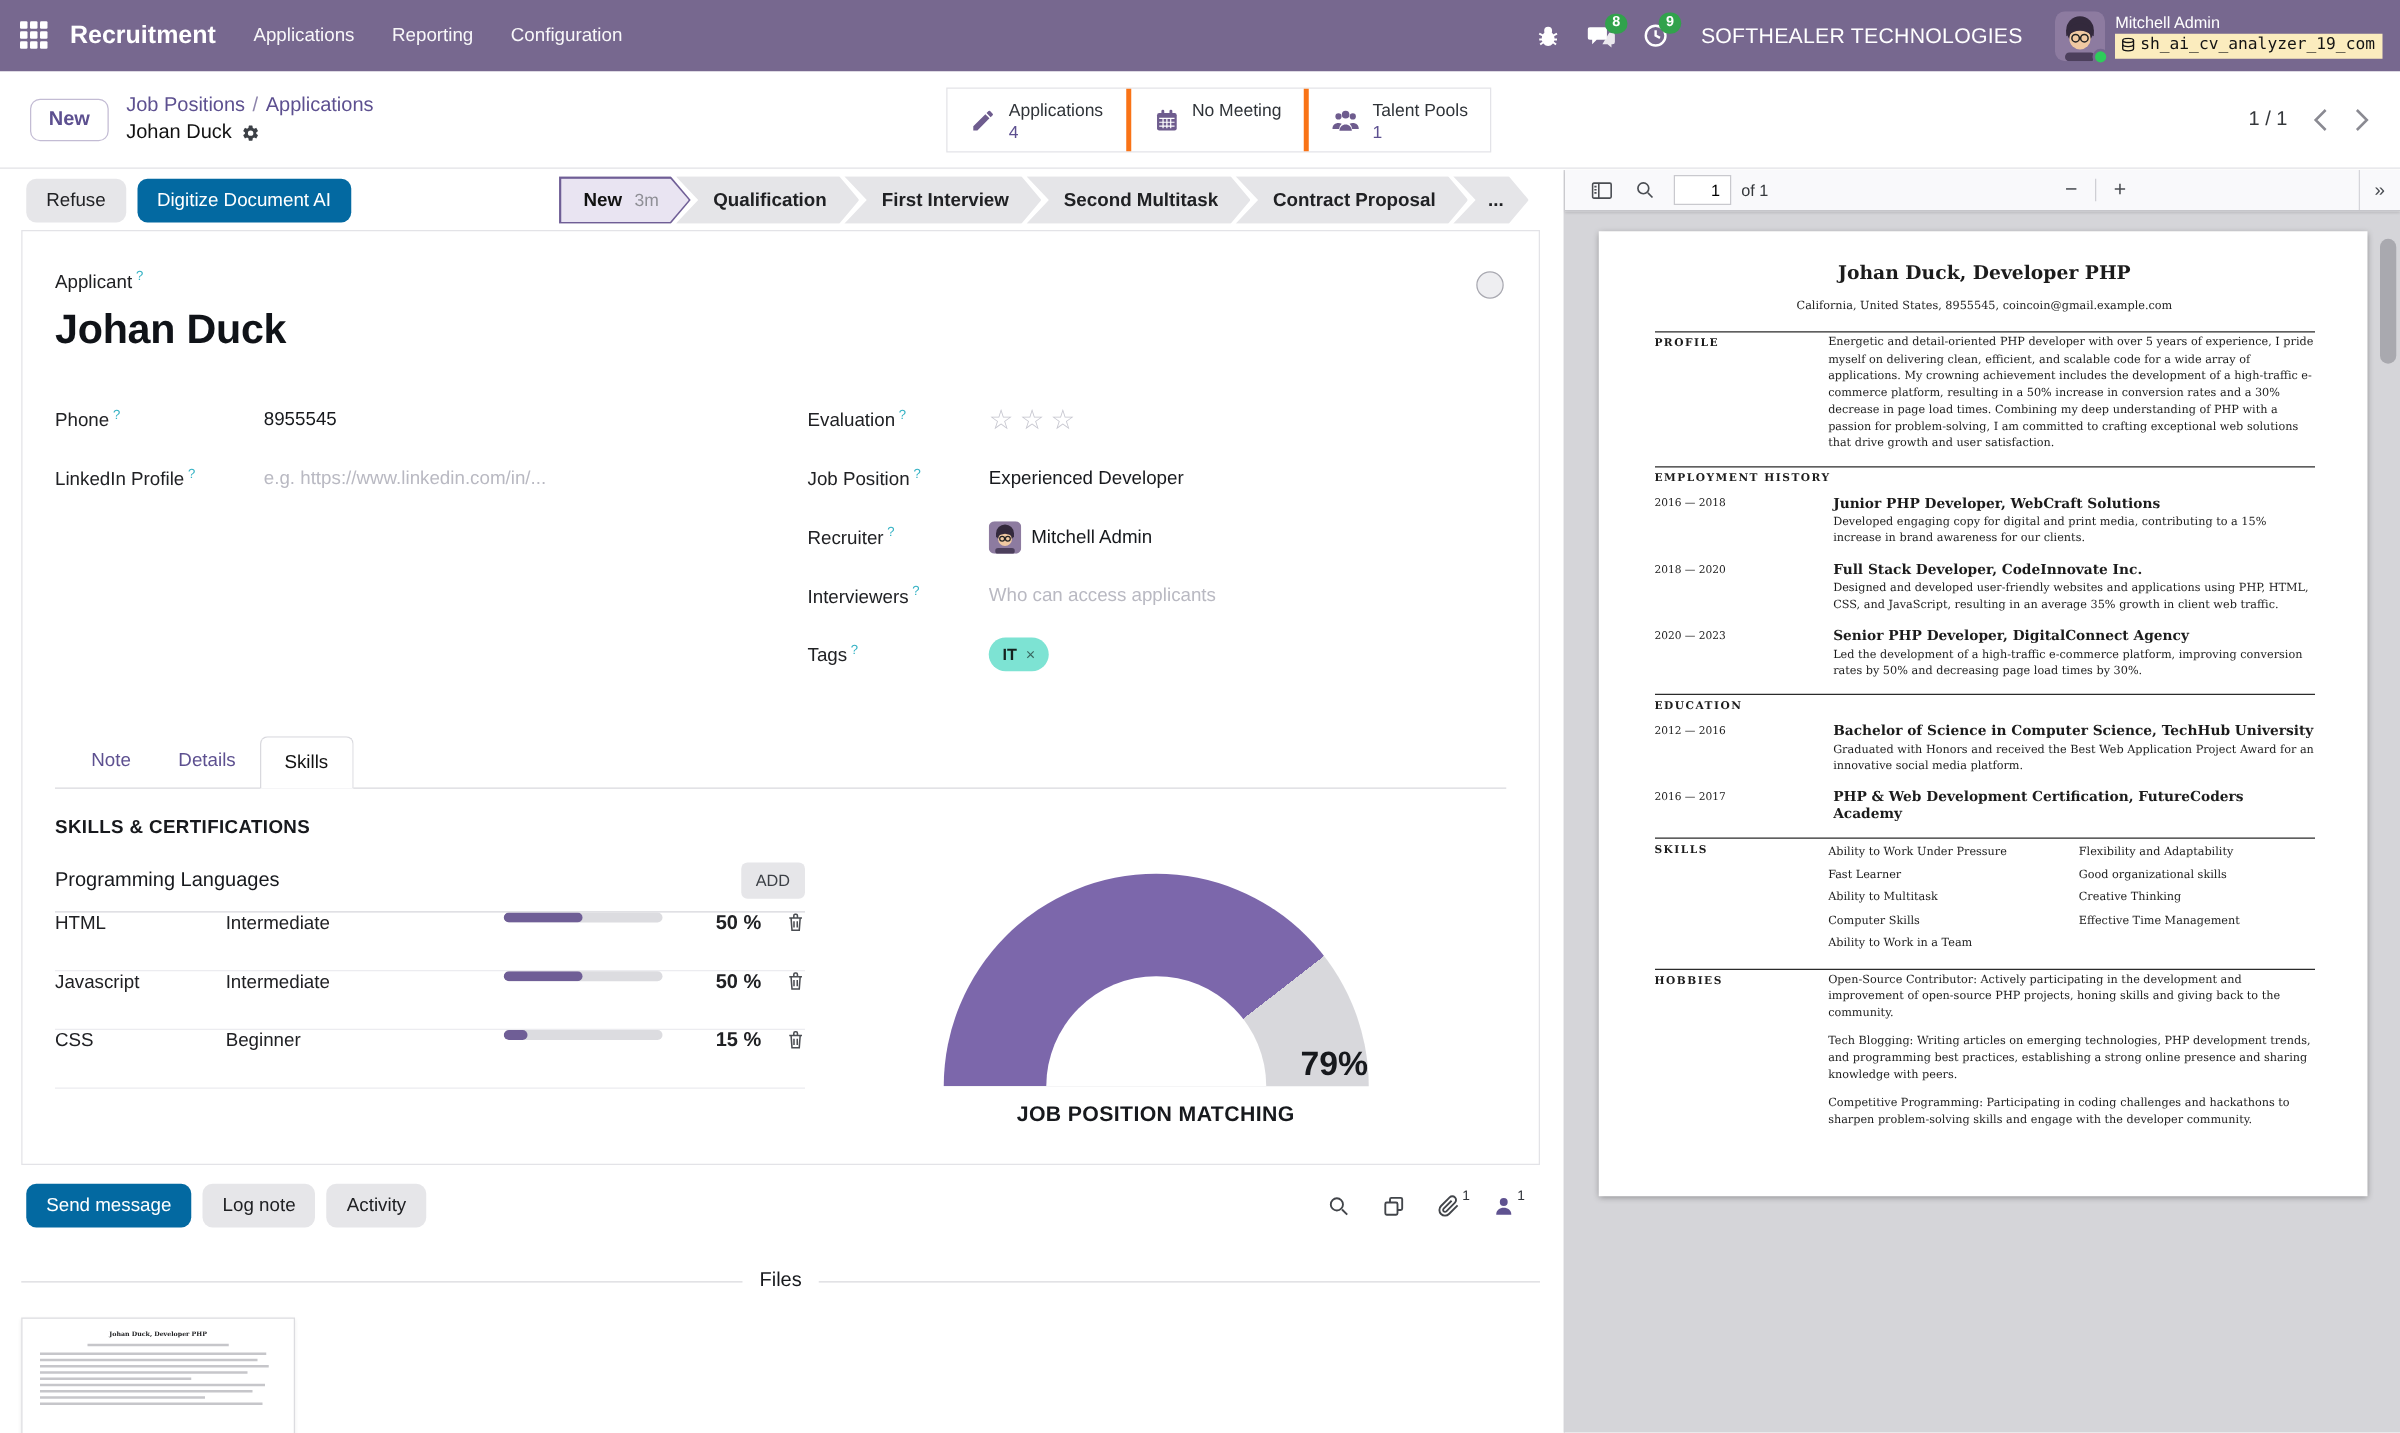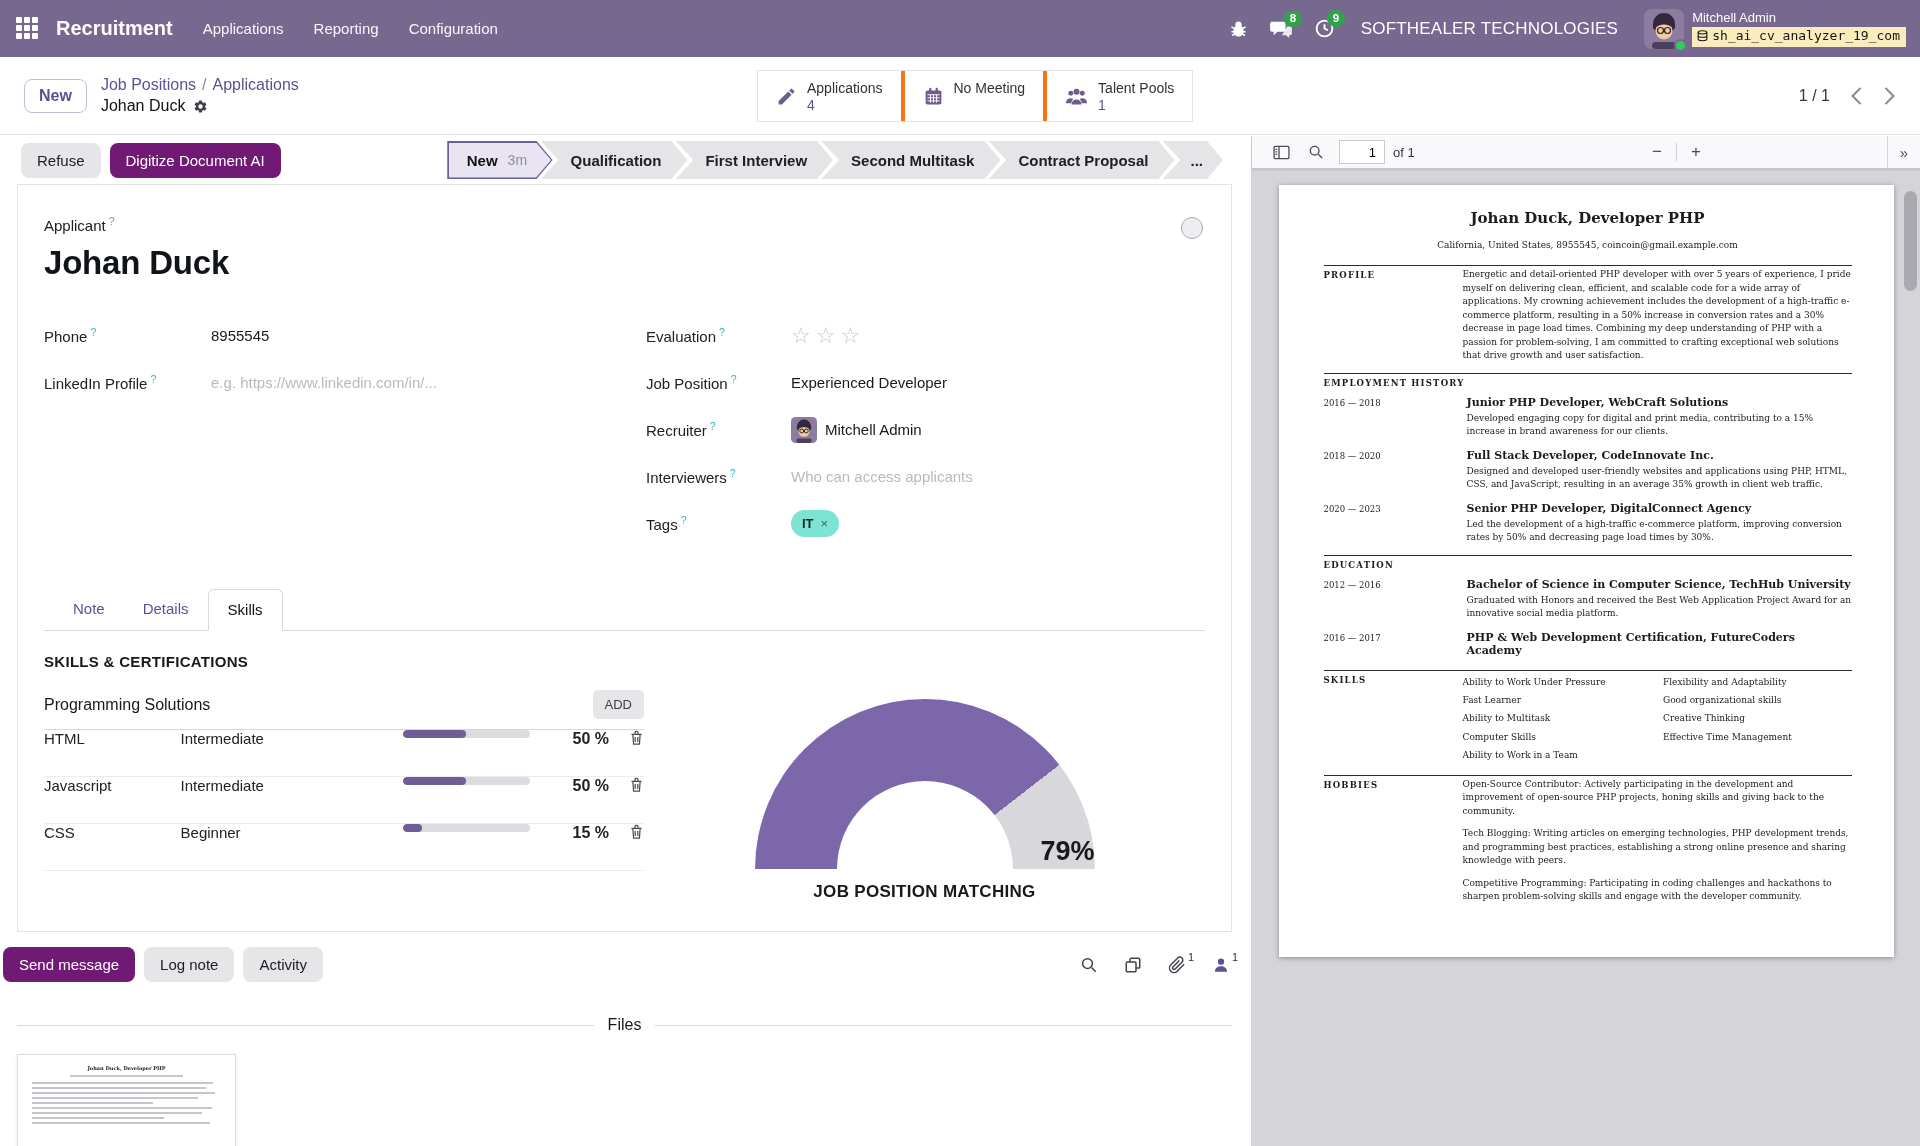--- a/index.html
+++ b/index.html
@@ -44,21 +44,21 @@
   .pager { margin-left:auto; display:flex; align-items:center; gap:20px; font-size:16px; color:#35383c; }
   .pager .chev { color:#8a8a92; cursor:pointer; }
 
   
   .main { position:absolute; top:136px; left:0; right:0; bottom:0; display:flex; }
   .left-pane { width:1251px; position:relative; background:#fff; }
 
   
   .statusbar { height:48px; display:flex; align-items:center; padding:0 28px 0 21px; }
   .btn-gray { background:#e6e6e9; color:#202124; font-weight:500; padding:9px 16px; }
-  .btn-purple { background:#701a75; color:#fff; font-weight:500; padding:9px 16px; }
+  .btn-purple { background:#0369a1; color:#fff; font-weight:500; padding:9px 16px; }
   .stages { margin-left:auto; display:flex; align-items:center; height:38px; }
   .stage { display:flex; align-items:center; height:38px; background:#e5e5e8; padding:0 26px 0 30px; margin-left:-12px;
     font-size:15px; font-weight:600; color:#202124; white-space:nowrap; cursor:pointer;
     clip-path:polygon(0 0, calc(100% - 16px) 0, 100% 50%, calc(100% - 16px) 100%, 0 100%, 18px 50%); }
   .stage-active-wrap { background:#6f5e96; height:38px; margin-left:0; display:flex; cursor:pointer;
     clip-path:polygon(0 0, calc(100% - 16px) 0, 100% 50%, calc(100% - 16px) 100%, 0 100%); }
   .stage-active { margin:1.5px; background:#e9e4f2; display:flex; align-items:center; gap:10px; padding:0 24px 0 18px;
     font-size:15px; font-weight:700; color:#111;
     clip-path:polygon(0 0, calc(100% - 15px) 0, 100% 50%, calc(100% - 15px) 100%, 0 100%); }
   .stage-duration { font-size:14px; font-weight:400; color:#8f8f96; }
@@ -105,21 +105,21 @@
 
   
   .gauge-zone { flex:1; display:flex; flex-direction:column; align-items:center; margin-top:46px; }
   .gauge { --deg:142.2deg; width:340px; height:170px; border-radius:170px 170px 0 0; position:relative; overflow:hidden;
     background:conic-gradient(from 270deg at 50% 100%, #7c67ab 0 var(--deg), #d8d8dc var(--deg) 180deg); }
   .gauge-hole { position:absolute; left:50%; bottom:0; transform:translateX(-50%); width:176px; height:88px; border-radius:88px 88px 0 0; background:#fff; }
   .gauge-value { position:absolute; left:0; right:0; bottom:2px; text-align:right; font-size:27px; font-weight:800; color:#17191d; }
   .gauge-title { margin-top:13px; font-size:17px; font-weight:800; letter-spacing:.3px; color:#17191d; }
 
   
-  .chatter { display:flex; align-items:center; padding:15px 3px 0; }
+  .chatter { display:flex; align-items:center; padding:15px 21px 0; }
   .chatter .btn { margin-right:9px; }
   .chatter-icons { margin-left:auto; display:flex; align-items:flex-start; gap:26px; padding-right:18px; color:#42454a; }
   .cicon { position:relative; cursor:pointer; }
   .cicon sup { position:absolute; top:-5px; right:-8px; font-size:11px; color:#30333a; }
   .cicon.purple { color:#5f5290; }
 
   
   .files-divider { display:flex; align-items:center; gap:14px; margin:34px 19px 0 17px; color:#17191d; font-size:16px; }
   .files-divider::before, .files-divider::after { content:""; flex:1; height:1px; background:#d9d9dd; }
   .file-card { position:absolute; left:17px; top:918px; width:219px; height:140px; background:#fff; border:1px solid #dcdce0; box-shadow:0 1px 3px rgba(0,0,0,.08); padding:10px 14px; cursor:pointer; }
@@ -376,21 +376,21 @@
       <div class="tabbar">
         <div class="tab">Note</div>
         <div class="tab">Details</div>
         <div class="tab active">Skills</div>
       </div>
 
       <div class="skills-pane">
         <div class="skills-list">
           <div class="skills-title">SKILLS &amp; CERTIFICATIONS</div>
           <div class="skill-group-row">
-            <span class="skill-group-name">Programming Solutions</span>
+            <span class="skill-group-name">Programming Languages</span>
             <button class="btn-add">ADD</button>
           </div>
 
           <div class="skill-row">
             <span class="skill-name">HTML</span>
             <span class="skill-level">Intermediate</span>
             <span class="skill-bar">
                 <i style="width: 50%;"></i>
               </span>
             <span class="skill-pct">50 %</span>

